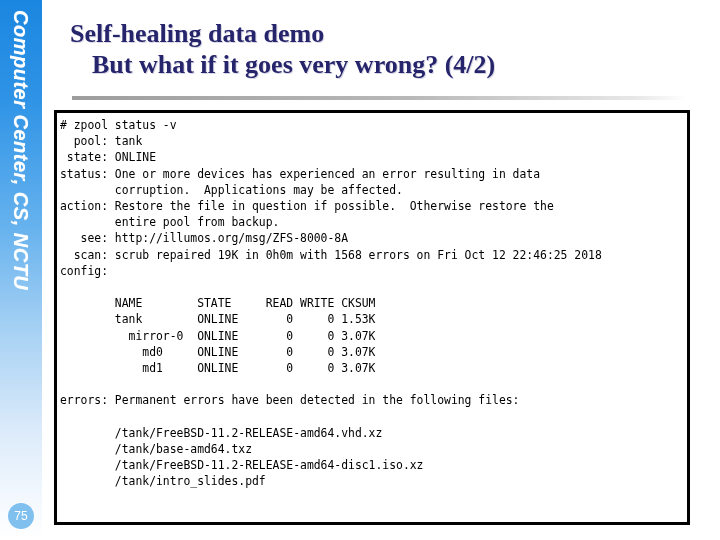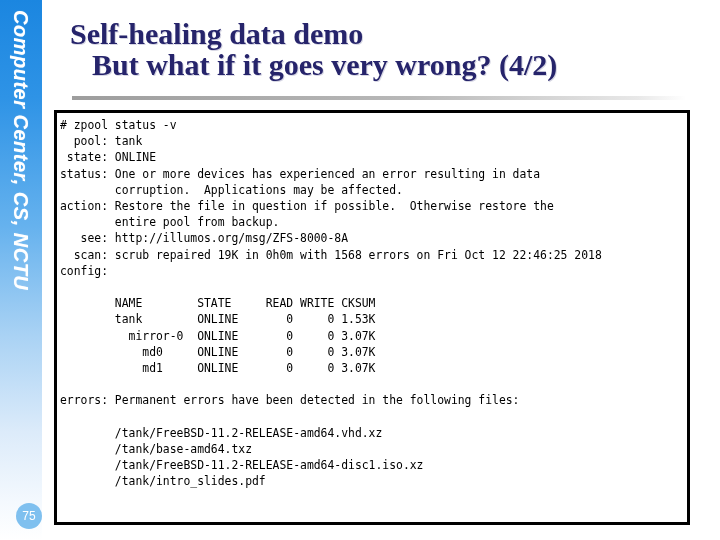--- a/index.html
+++ b/index.html
@@ -63,35 +63,34 @@
     border-radius: 50%;
     background: #7fc0ef;
     color: #ffffff;
     font-family: "Liberation Sans", sans-serif;
     font-size: 12px;
     font-weight: normal;
     display: flex;
     align-items: center;
     justify-content: center;
     line-height: 1;
-    margin-left: 8px;
   }
 
   
   #title-block {
     position: absolute;
     left: 70px;
     top: 18px;
     width: 620px;
   }
   .title-line {
     color: #26246b;
     font-family: "Liberation Serif", serif;
     font-weight: bold;
-    font-size: 30px;
+    font-size: 26px;
     line-height: 31px;
     white-space: nowrap;
     text-shadow: 1px 1px 0 #d7d7e4;
   }
   .title-line.second {
     padding-left: 22px;
   }
   #title-rule {
     position: absolute;
     left: 72px;

